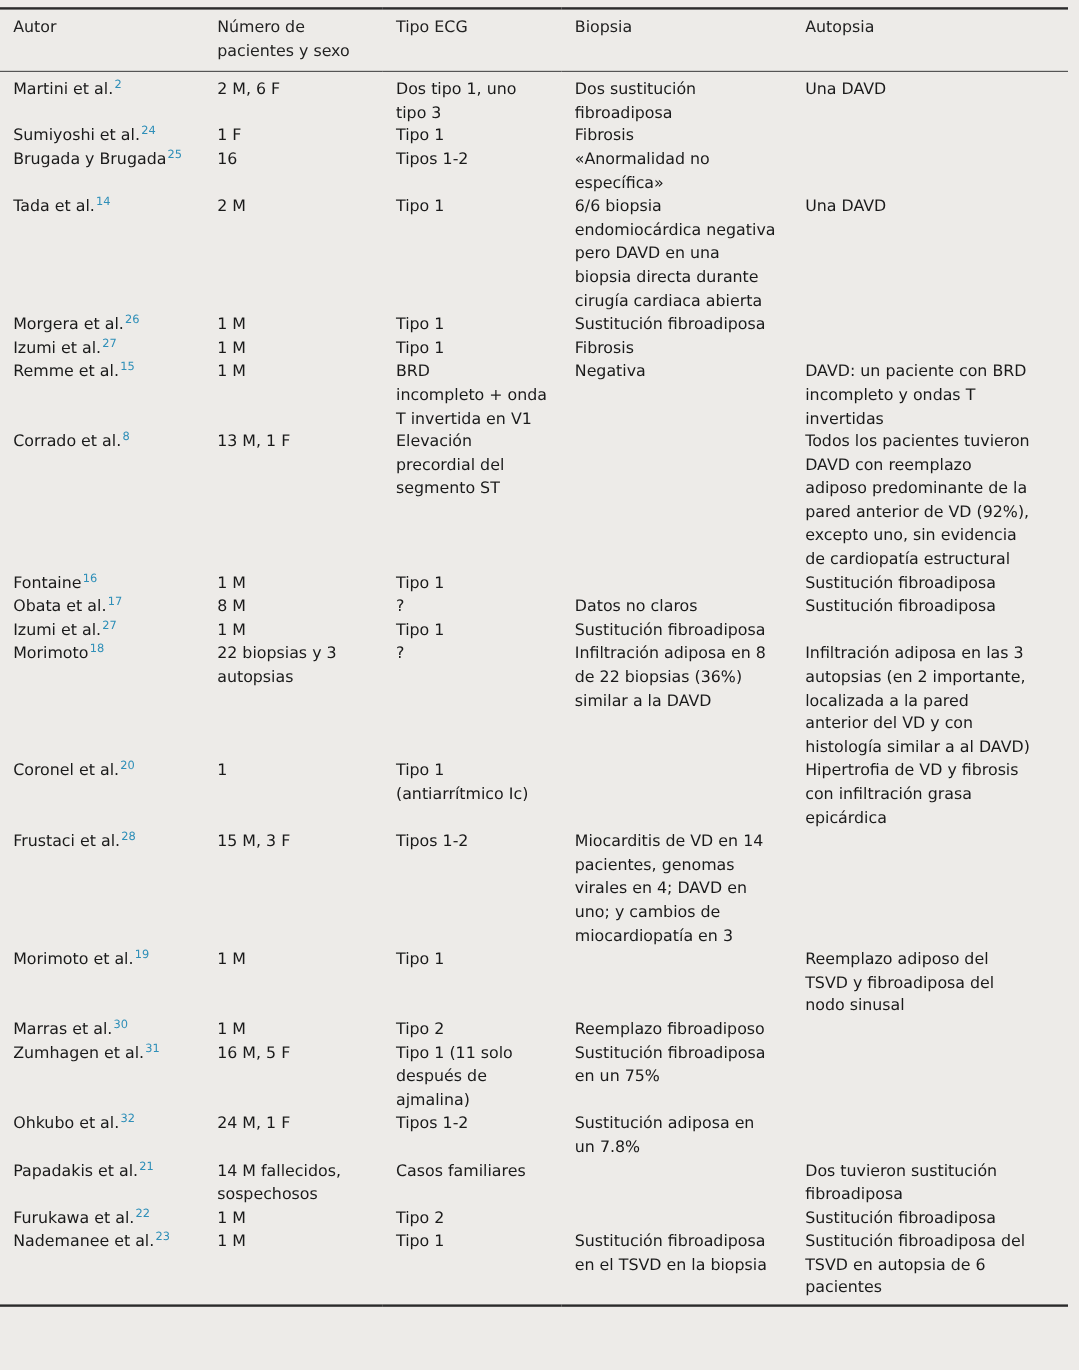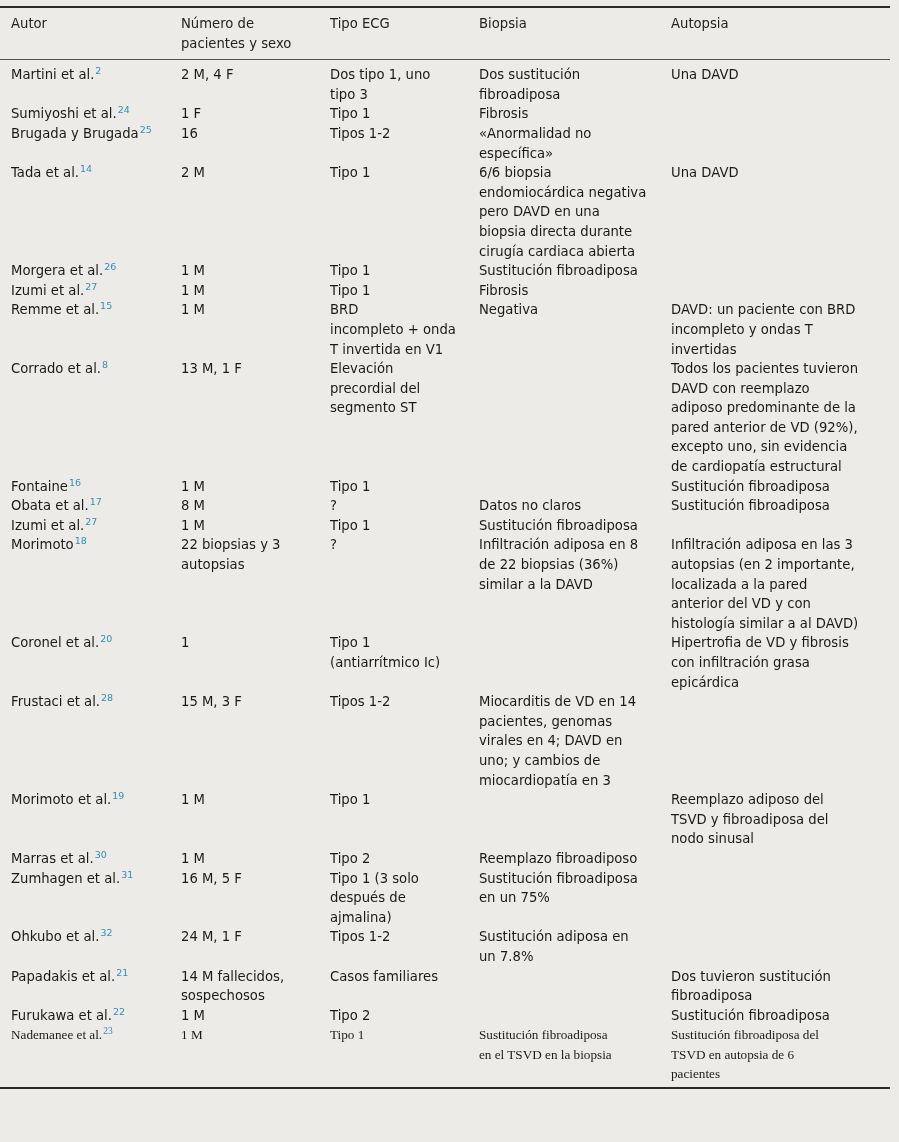--- a/index.html
+++ b/index.html
@@ -20,21 +20,21 @@
       width: 890px;
     }
     table {
       border-collapse: collapse;
       width: 890px;
       table-layout: fixed;
       line-height: 19.6px;
       padding-left: 48px;
     }
     thead tr { border-top: 2px solid #2b2b2b; border-bottom: 1px solid #555; }
-    tbody tr:last-child { border-bottom: 2px solid #2b2b2b; font-family: Liberation Serif, serif; }
+    tbody tr:last-child { border-bottom: 2px solid #2b2b2b; }
     th {
       font-weight: normal;
       text-align: left;
       vertical-align: top;
       padding: 6px 0 6px 11px;
       color: #222;
     }
     td {
       vertical-align: top;
       padding: 0 4px 0 11px;
@@ -74,21 +74,21 @@
         <th class="cell-text">Número de
 pacientes y sexo</th>
         <th class="cell-text">Tipo ECG</th>
         <th class="cell-text">Biopsia</th>
         <th class="cell-text">Autopsia</th>
       </tr>
     </thead>
     <tbody id="tbody">
         <tr>
           <td><span>Martini et al.</span><sup class="ref">2</sup></td>
-          <td class="cell-text">2 M, 4 F</td>
+          <td class="cell-text">2 M, 6 F</td>
           <td class="cell-text">Dos tipo 1, uno
 tipo 3</td>
           <td class="cell-text">Dos sustitución
 fibroadiposa</td>
           <td class="cell-text">Una DAVD</td>
         </tr>
         <tr>
           <td><span>Sumiyoshi et al.</span><sup class="ref">24</sup></td>
           <td class="cell-text">1 F</td>
           <td class="cell-text">Tipo 1</td>
@@ -221,21 +221,21 @@
         <tr>
           <td><span>Marras et al.</span><sup class="ref">30</sup></td>
           <td class="cell-text">1 M</td>
           <td class="cell-text">Tipo 2</td>
           <td class="cell-text">Reemplazo fibroadiposo</td>
           <td class="cell-text"></td>
         </tr>
         <tr>
           <td><span>Zumhagen et al.</span><sup class="ref">31</sup></td>
           <td class="cell-text">16 M, 5 F</td>
-          <td class="cell-text">Tipo 1 (3 solo
+          <td class="cell-text">Tipo 1 (11 solo
 después de
 ajmalina)</td>
           <td class="cell-text">Sustitución fibroadiposa
 en un 75%</td>
           <td class="cell-text"></td>
         </tr>
         <tr>
           <td><span>Ohkubo et al.</span><sup class="ref">32</sup></td>
           <td class="cell-text">24 M, 1 F</td>
           <td class="cell-text">Tipos 1-2</td>

